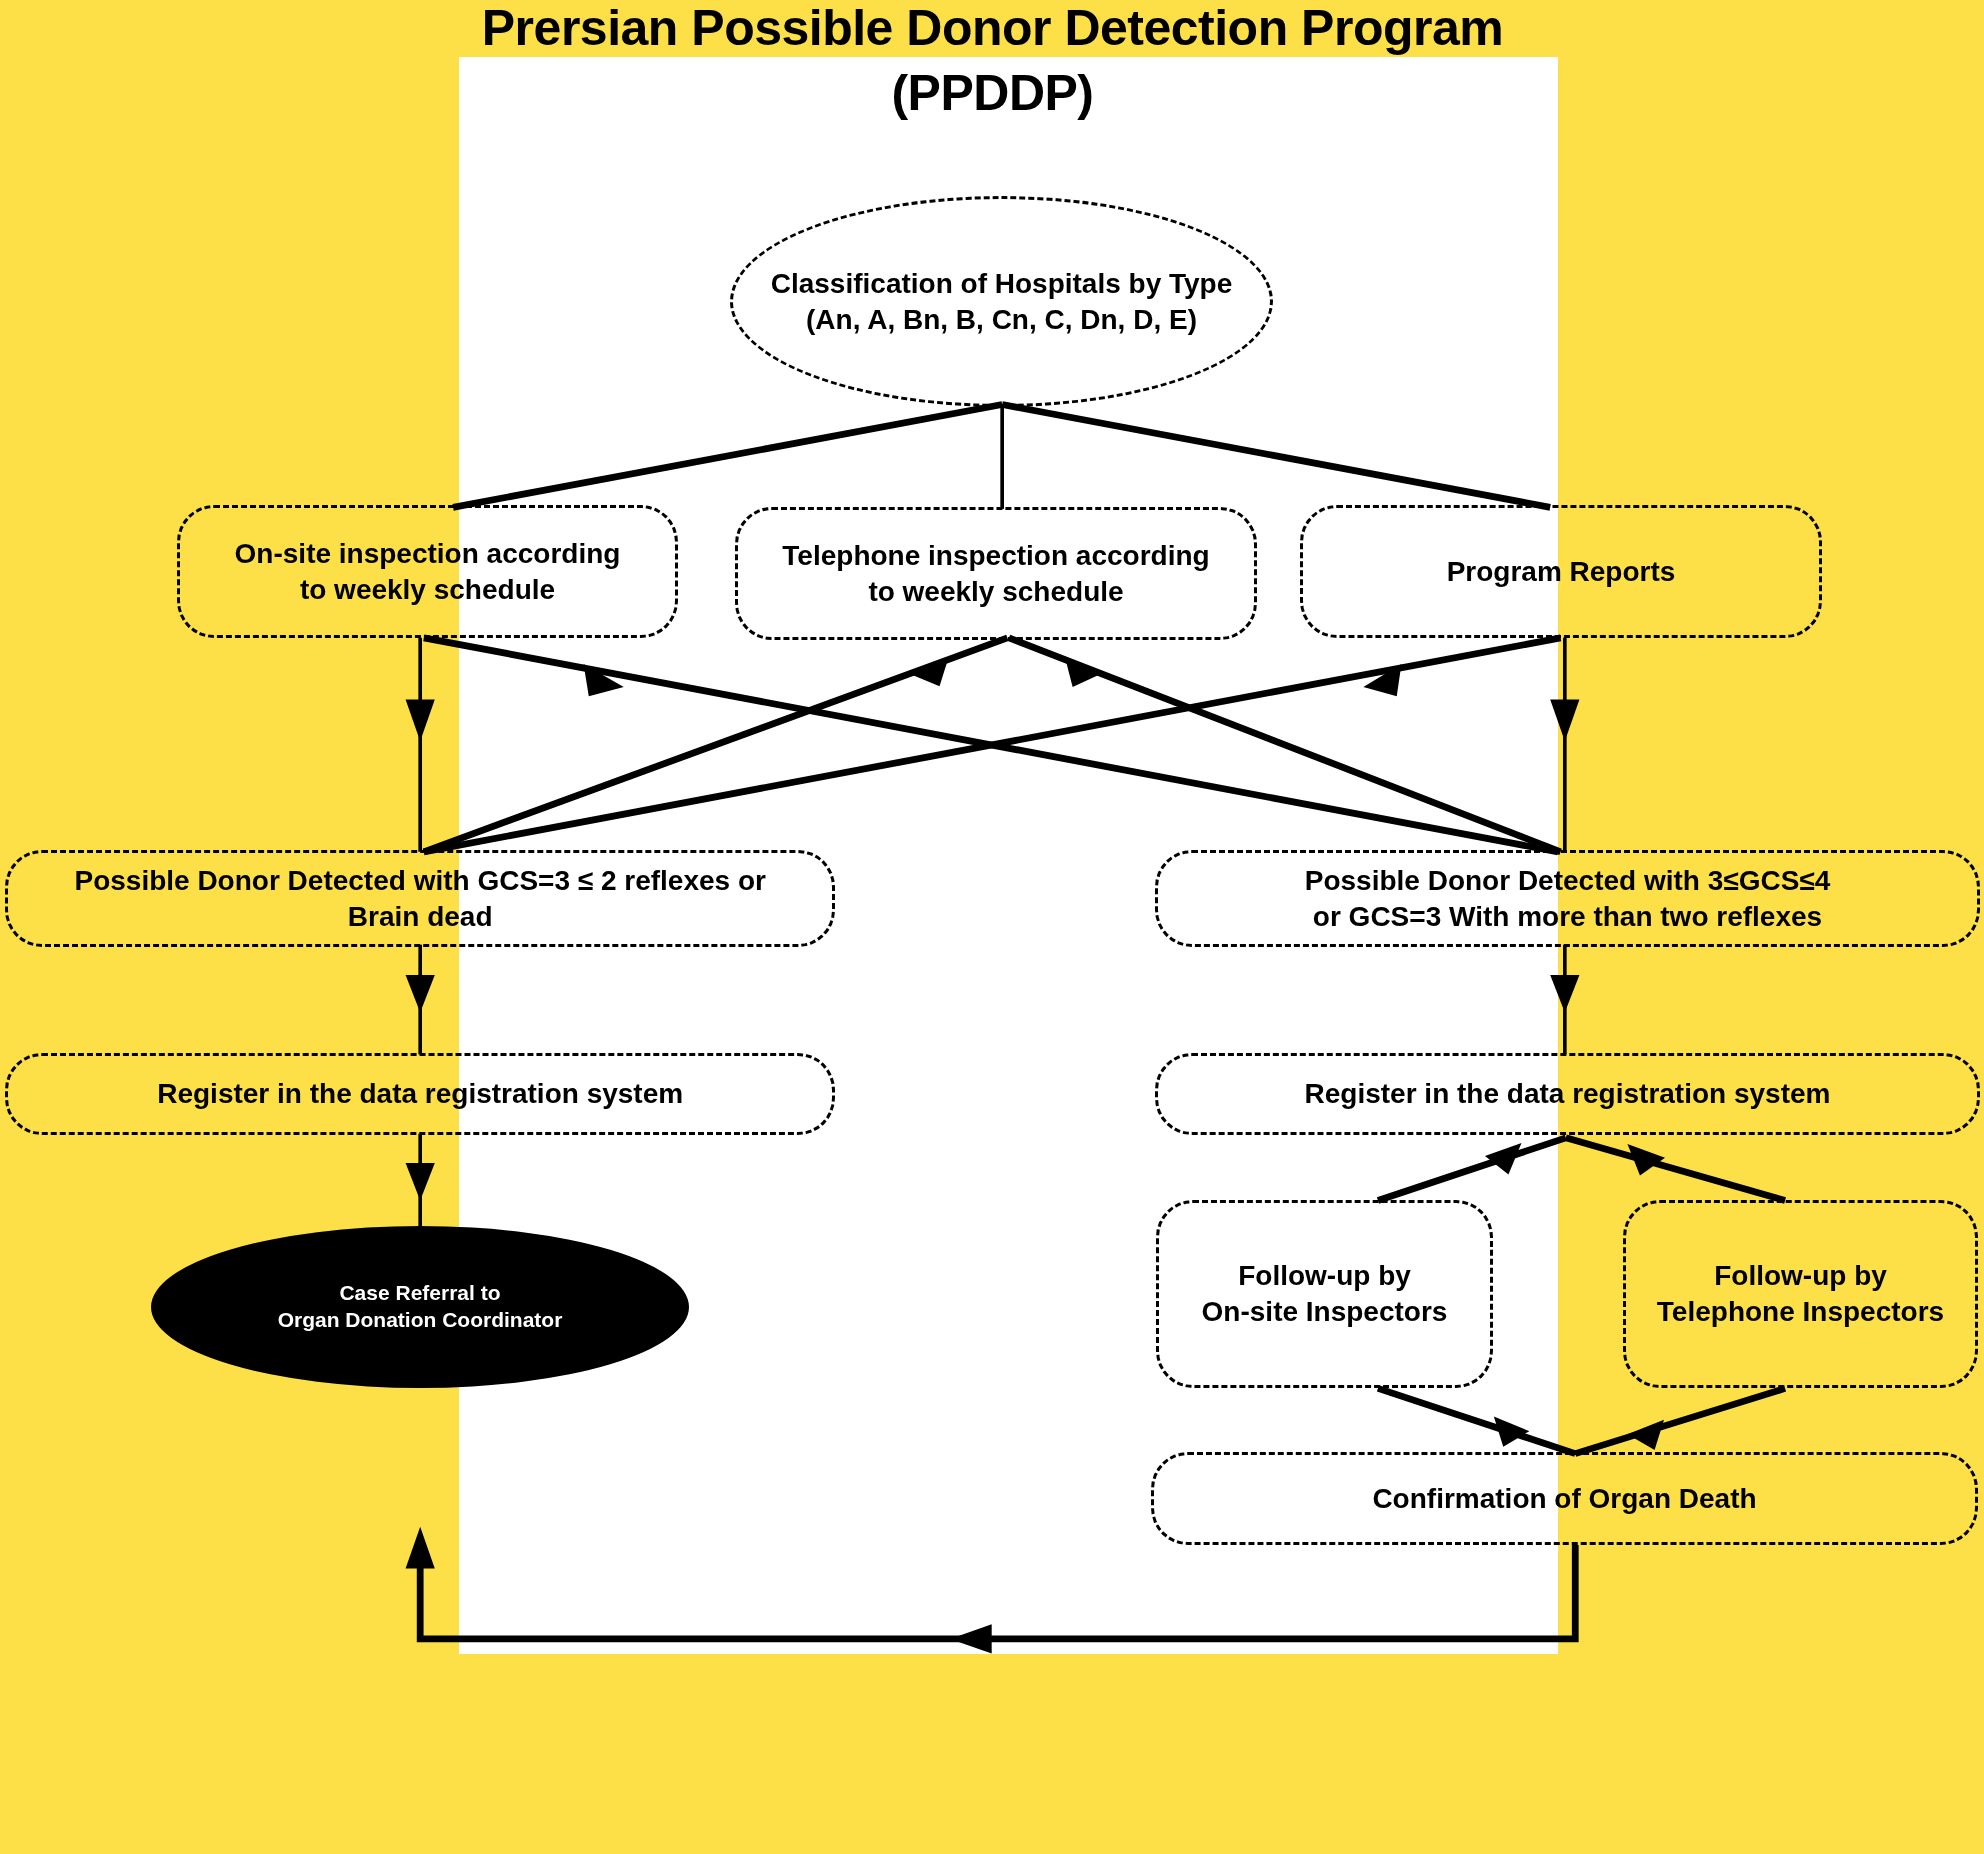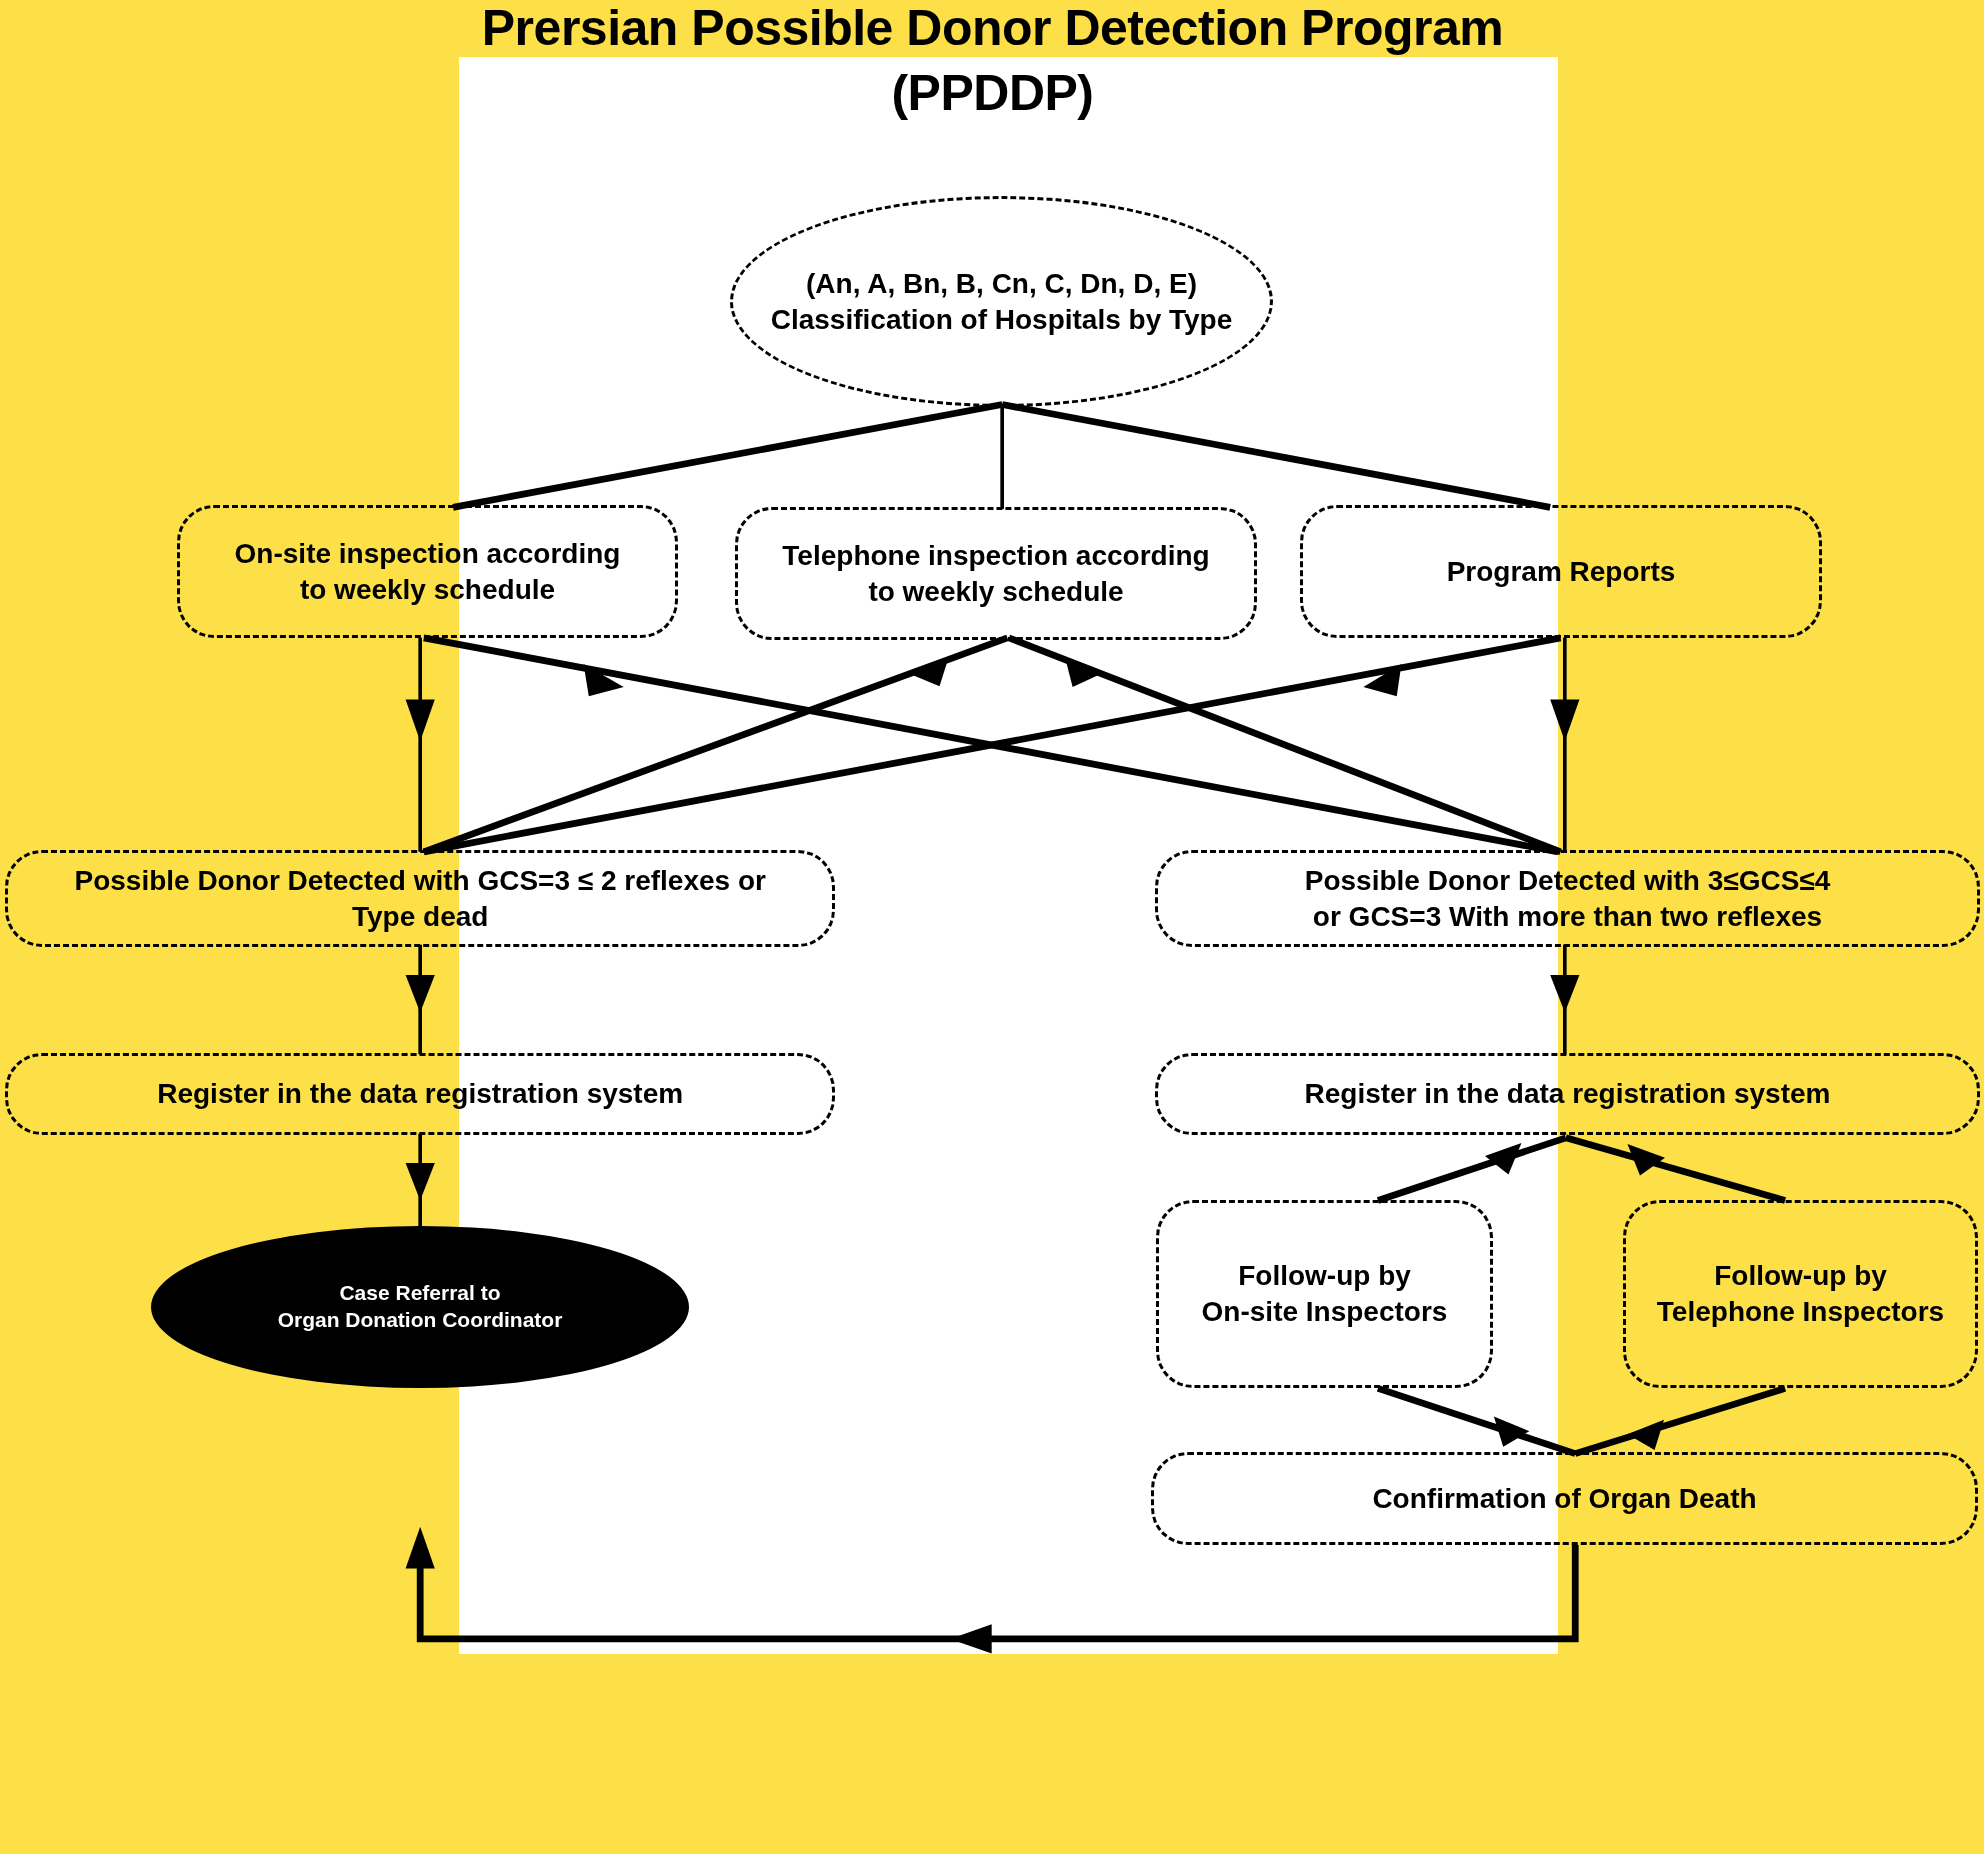--- a/index.html
+++ b/index.html
@@ -133,22 +133,22 @@
       <polygon points="3188,2720 3118,2748 3170,2778" fill="#000" stroke="none"></polygon>
 
       <path d="M3018,2960 L3018,3140 L805,3140 L805,2960" stroke-width="13" fill="none"></path>
       <polygon points="1820,3140 1900,3112 1900,3168" fill="#000" stroke="none"></polygon>
       <polygon points="805,2925 777,3005 833,3005" fill="#000" stroke="none"></polygon>
     </g>
   </svg>
 
   <div class="node dashed-ellipse t-52" style="left:730px; top:196px; width:543px; height:211px;">
     <div>
+      <div>Classification of Hospitals by Type</div>
       <div>(An, A, Bn, B, Cn, C, Dn, D, E)</div>
-      <div>Classification of Hospitals by Type</div>
     </div>
   </div>
 
   <div class="node dashed-box t-52" style="left:177px; top:505px; width:501px; height:133px;">
     <div>
       <div>On-site inspection according</div>
       <div>to weekly schedule</div>
     </div>
   </div>
 
@@ -161,21 +161,21 @@
 
   <div class="node dashed-box t-52" style="left:1300px; top:505px; width:522px; height:133px;">
     <div>
       <div>Program Reports</div>
     </div>
   </div>
 
   <div class="node dashed-box t-52" style="left:5.2px; top:850px; width:830px; height:97px;">
     <div>
       <div>Possible Donor Detected with GCS=3 ≤ 2 reflexes or</div>
-      <div>Type dead</div>
+      <div>Brain dead</div>
     </div>
   </div>
 
   <div class="node dashed-box t-52" style="left:1155px; top:850px; width:825px; height:97px;">
     <div>
       <div>Possible Donor Detected with 3≤GCS≤4</div>
       <div>or GCS=3 With more than two reflexes</div>
     </div>
   </div>
 

